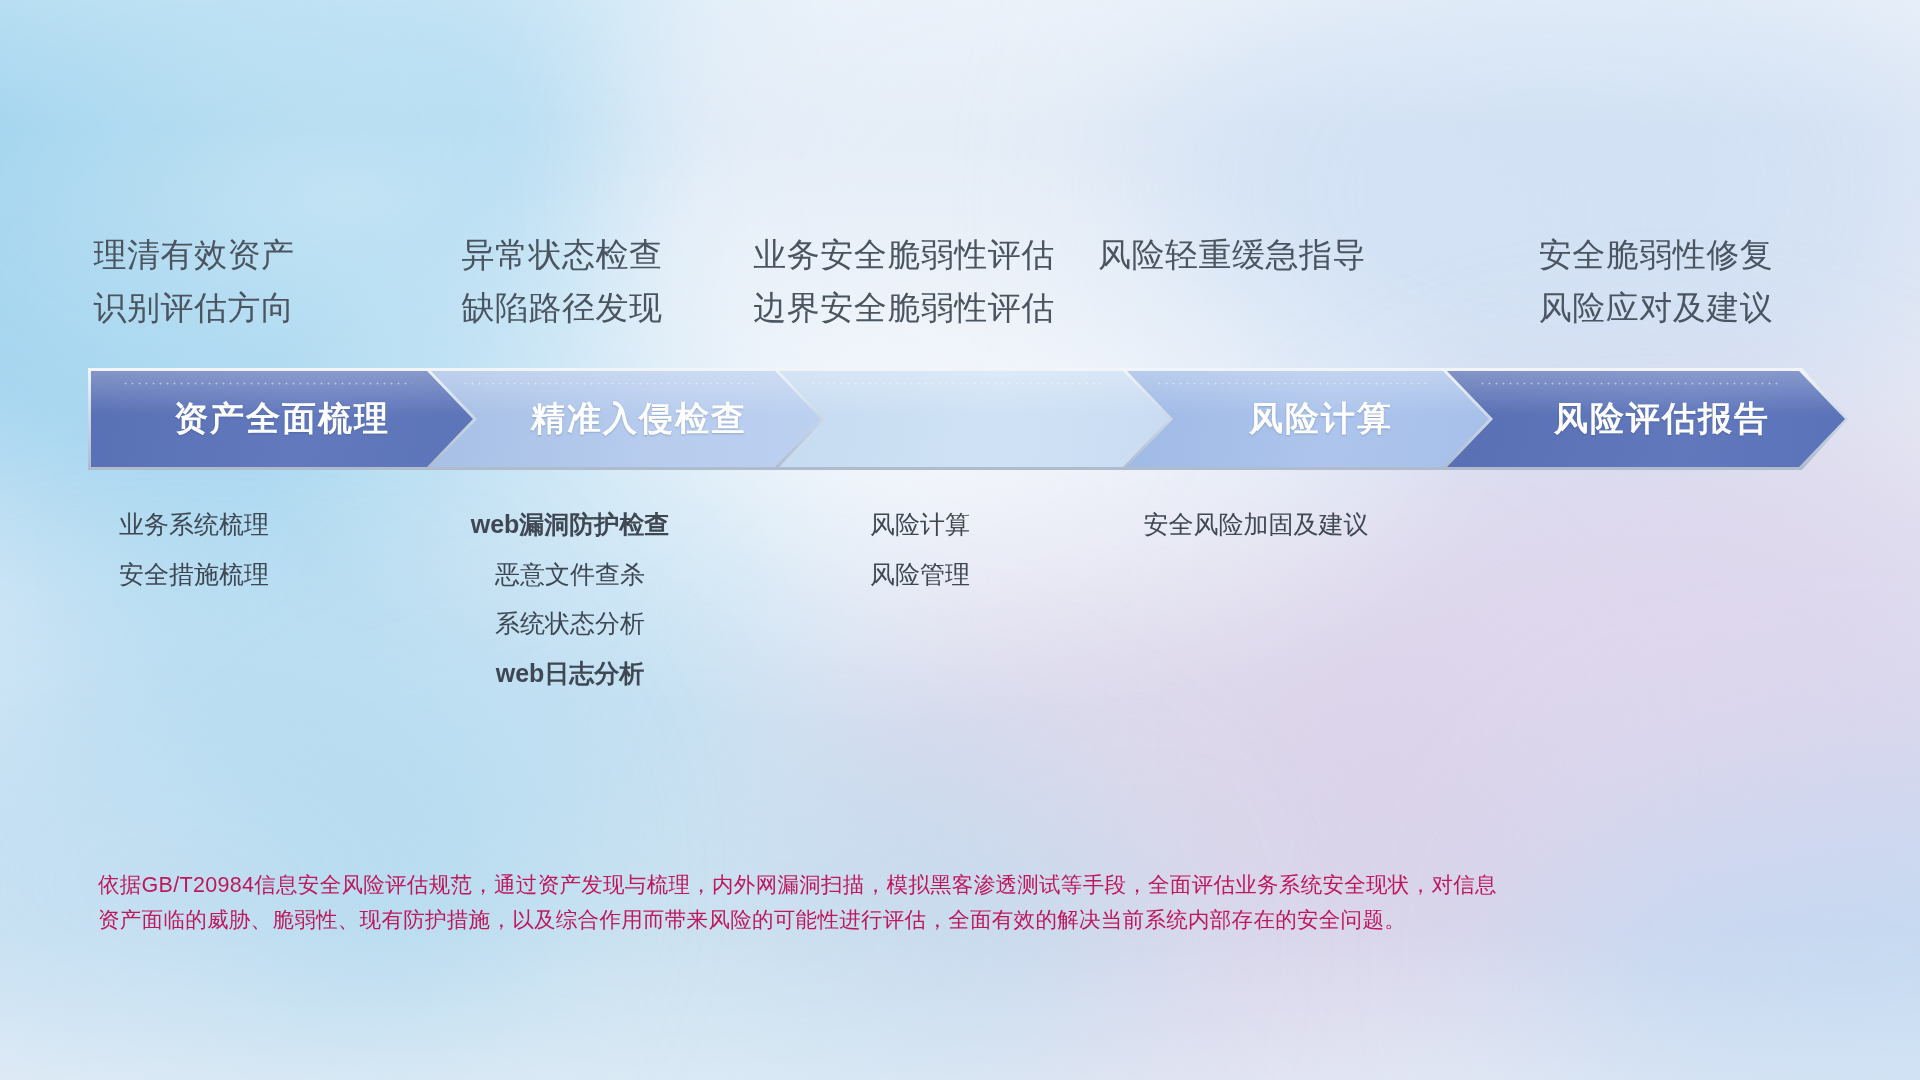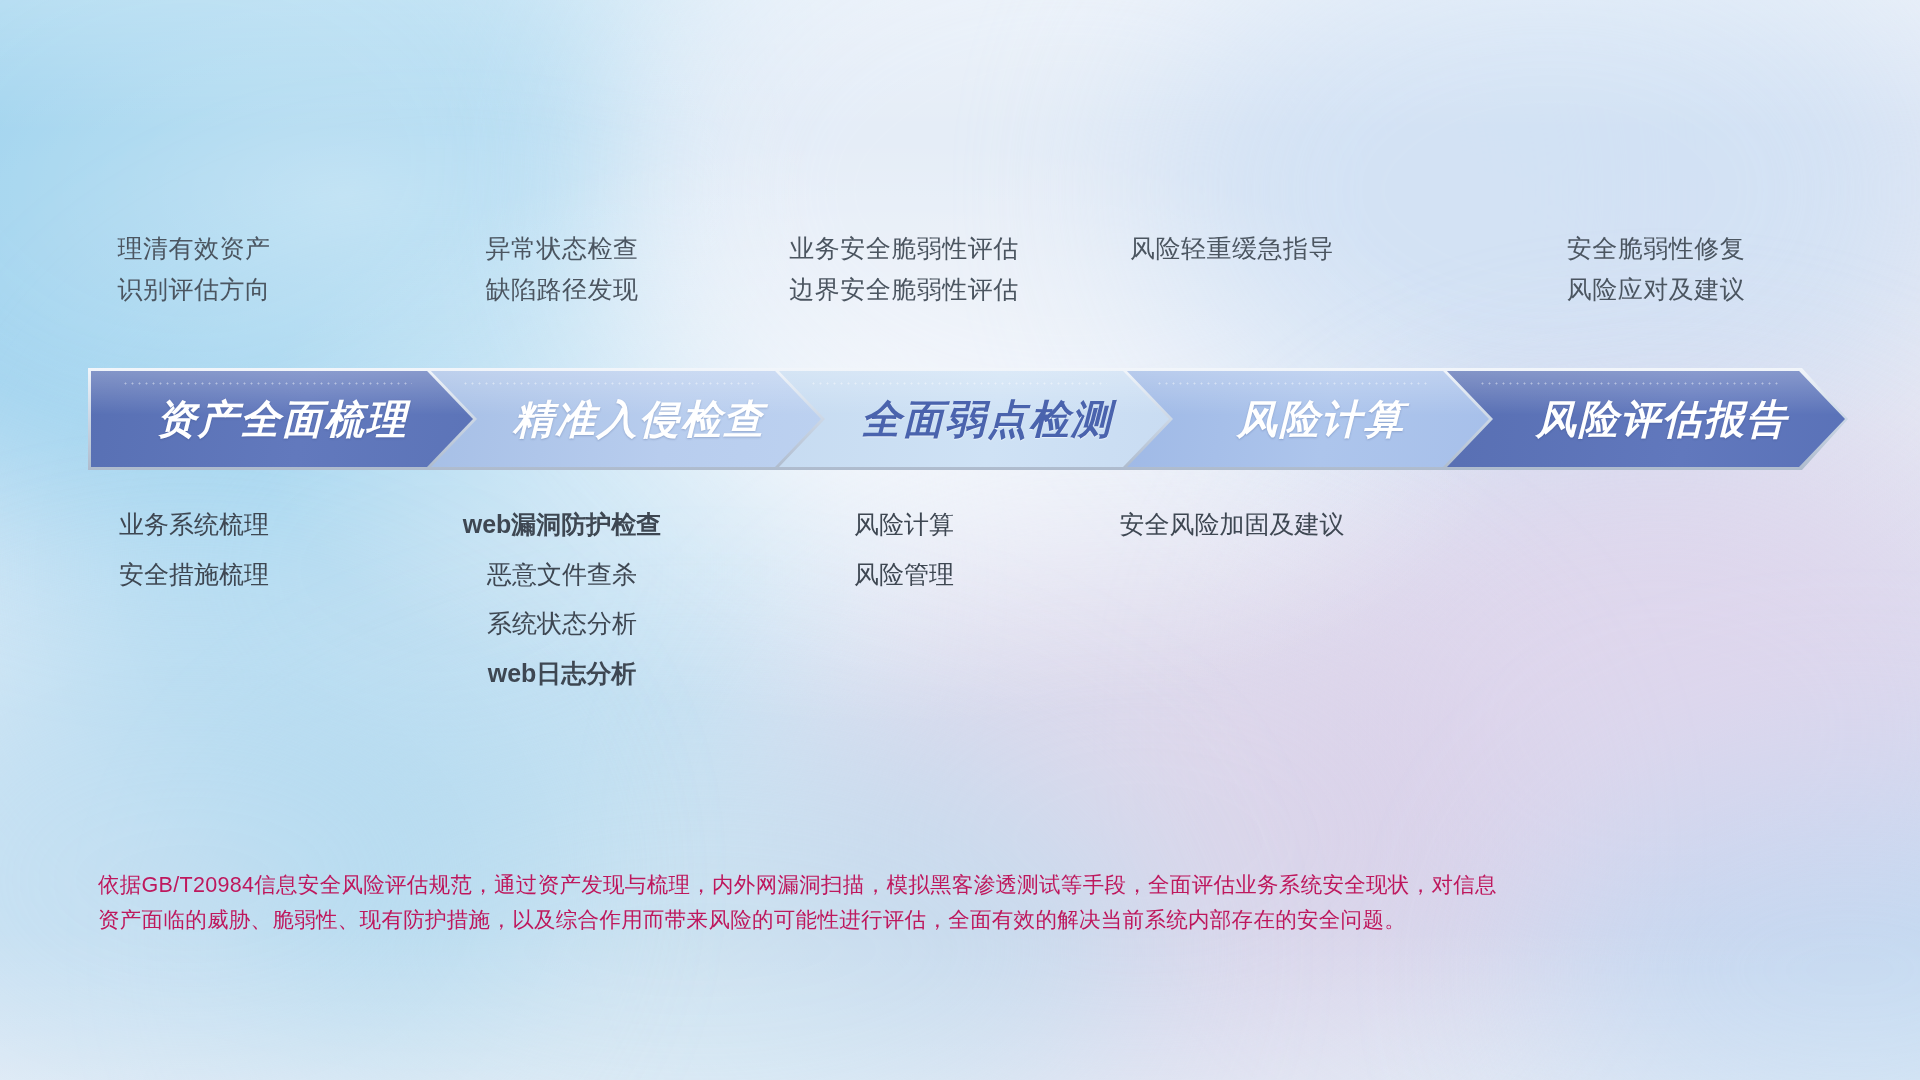--- a/index.html
+++ b/index.html
@@ -77,21 +77,21 @@
     width: 1920px;
     display: grid;
     grid-template-columns: 388px 348px 336px 320px 528px;
   }
 
   
   #top-row { top: 228px; }
   .top-col {
     text-align: center;
     color: #4b5560;
-    font-size: 25px;
+    font-size: 33px;
     line-height: 1.62;
     letter-spacing: .5px;
   }
   .top-col .line { display: block; white-space: nowrap; }
 
   
   #band {
     position: absolute;
     left: 88px;
     top: 368px;
@@ -107,26 +107,25 @@
     justify-content: center;
     box-sizing: border-box;
   }
   .chev .shape {
     position: absolute;
     inset: 0;
   }
   .chev .label {
     position: relative;
     z-index: 3;
-    font-size: 40px;
+    font-size: 34px;
     font-weight: bold;
     letter-spacing: 2px;
     white-space: nowrap;
     text-shadow: 0 1px 2px rgba(40,60,110,.25);
-    font-style: italic;
   }
   .chev .label.light { color: #ffffff; }
   .chev .label.blue  { color: #4a63ad; text-shadow: 0 1px 1px rgba(255,255,255,.55); }
 
   
   .arrow-right {
     clip-path: polygon(0 0, calc(100% - 46px) 0, 100% 50%, calc(100% - 46px) 100%, 0 100%);
   }
   .arrow-both {
     clip-path: polygon(0 0, calc(100% - 46px) 0, 100% 50%, calc(100% - 46px) 100%, 0 100%, 46px 50%);
@@ -156,21 +155,21 @@
   }
   .chev .dots {
     position:absolute; left:8%; right:16%; top:9px; height:7px;
     background-image: radial-gradient(circle, rgba(255,255,255,.55) 0.8px, rgba(255,255,255,0) 1.2px);
     background-size: 7px 7px;
     z-index: 2;
     opacity:.8;
   }
 
   
-  #bottom-row { top: 500px; }
+  #bottom-row { top: 500px; gap: 8px; }
   .bot-col {
     text-align: center;
     color: #3e4752;
     font-size: 25px;
     line-height: 1.98;
   }
   .bot-col .line { display: block; white-space: nowrap; }
   .bot-col .line.em { font-weight: bold; }
 
   
@@ -255,21 +254,20 @@
         </div>
         <span class="label light" style="margin-left:26px;">精准入侵检查</span>
       </div>
 
       <div class="chev" style="left:688px; width:396px;">
         <div class="shape arrow-both arrow-edge e-silver"></div>
         <div class="shape arrow-both arrow-fill f-light" style="inset:3px 3px 3px 3px;">
           <div class="gloss"></div>
           <div class="dots"></div>
         </div>
-        <span class="label blue" style="margin-left:26px;">全面弱点检测</span>
       </div>
 
       <div class="chev" style="left:1036px; width:368px;">
         <div class="shape arrow-both arrow-edge e-silver"></div>
         <div class="shape arrow-both arrow-fill f-mid2" style="inset:3px 3px 3px 3px;">
           <div class="gloss"></div>
           <div class="dots"></div>
         </div>
         <span class="label light" style="margin-left:26px;">风险计算</span>
       </div>

